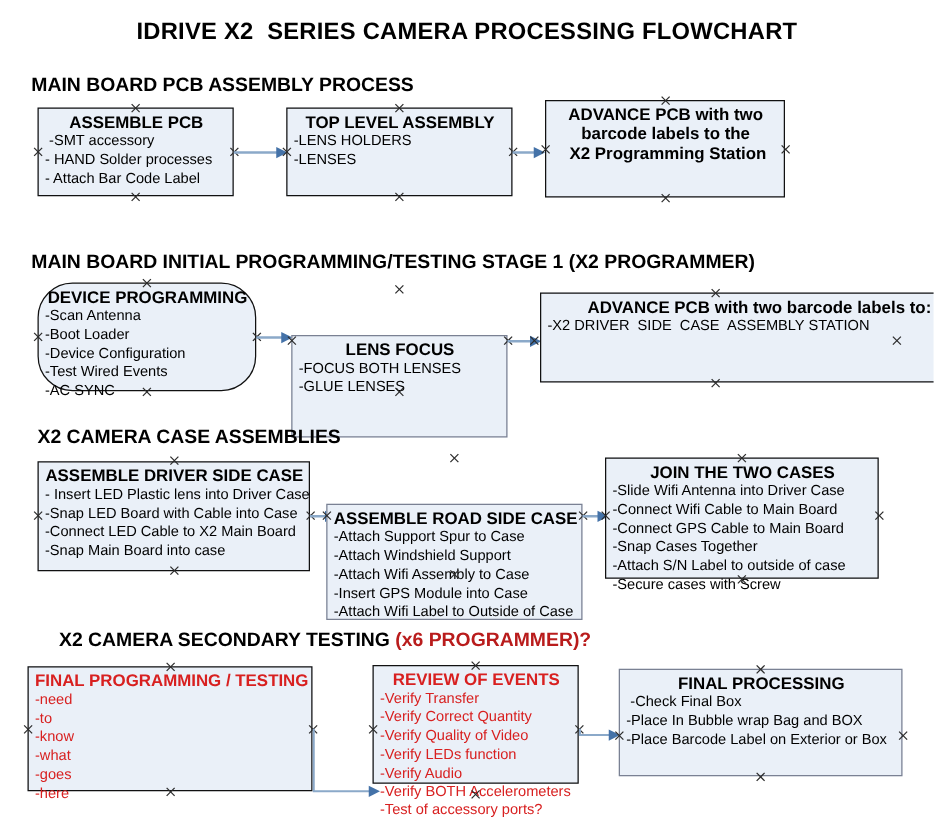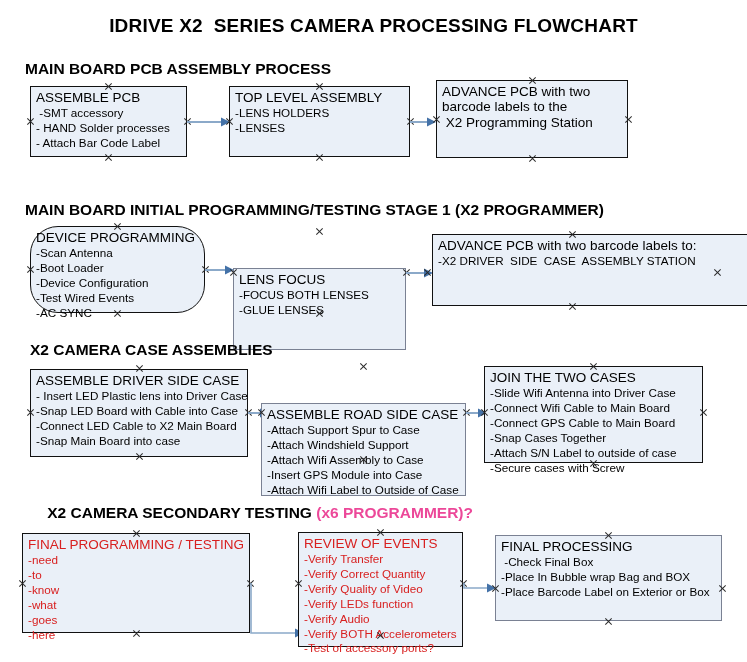--- a/index.html
+++ b/index.html
@@ -35,41 +35,42 @@
 
   
   .section-head {
     position: absolute;
     font-size: 15.5px;
     font-weight: bold;
     white-space: pre;
     line-height: 1;
   }
   .section-head .accent {
-    color: #ec4899;
+    color: #b91c1c;
   }
 
   
   .pbox {
     position: absolute;
     background: #eaf0f8;
     border: 1.5px solid #111111;
     box-sizing: border-box;
     padding: 3px 4px 2px 5px;
     overflow: visible;
   }
   .pbox.grayborder {
     border: 1.5px solid #7a8193;
   }
   .pbox .btitle {
     font-size: 13.5px;
-    font-weight: normal;
+    font-weight: bold;
     line-height: 1.13;
     white-space: pre;
     margin-bottom: 1px;
+    text-align: center;
   }
   .pbox .bline {
     font-size: 11.7px;
     line-height: 1.27;
     white-space: pre;
   }
   .pbox.redtext .btitle,
   .pbox.redtext .bline {
     color: #d82020;
   }
@@ -278,21 +279,21 @@
   <div class="handle" style="left:22px; top:583px;"></div>
   <div class="handle" style="left:250px; top:583px;"></div>
 
   <div class="conn" style="left:250px; top:575px; width:56px; height:66px;">
     <svg width="56" height="66" viewBox="0 0 56 66">
       <polyline points="1,8 1,58 47,58" fill="none" stroke="#8ba9c9" stroke-width="1.6"></polyline>
       <polygon points="45,53.5 54,58 45,62.5" fill="#4472a8"></polygon>
     </svg>
   </div>
 
-  <div class="pbox redtext" style="left:298px; top:532px; width:165px; height:115px;">
+  <div class="pbox redtext" style="left:298px; top:532px; width:165px; height:95px;">
     <div class="btitle">REVIEW OF EVENTS</div>
     <div class="bline">-Verify Transfer</div>
     <div class="bline">-Verify Correct Quantity</div>
     <div class="bline">-Verify Quality of Video</div>
     <div class="bline">-Verify LEDs function</div>
     <div class="bline">-Verify Audio</div>
     <div class="bline">-Verify BOTH Accelerometers</div>
     <div class="bline">-Test of accessory ports?</div>
   </div>
   <div class="handle" style="left:380px; top:532px;"></div>

